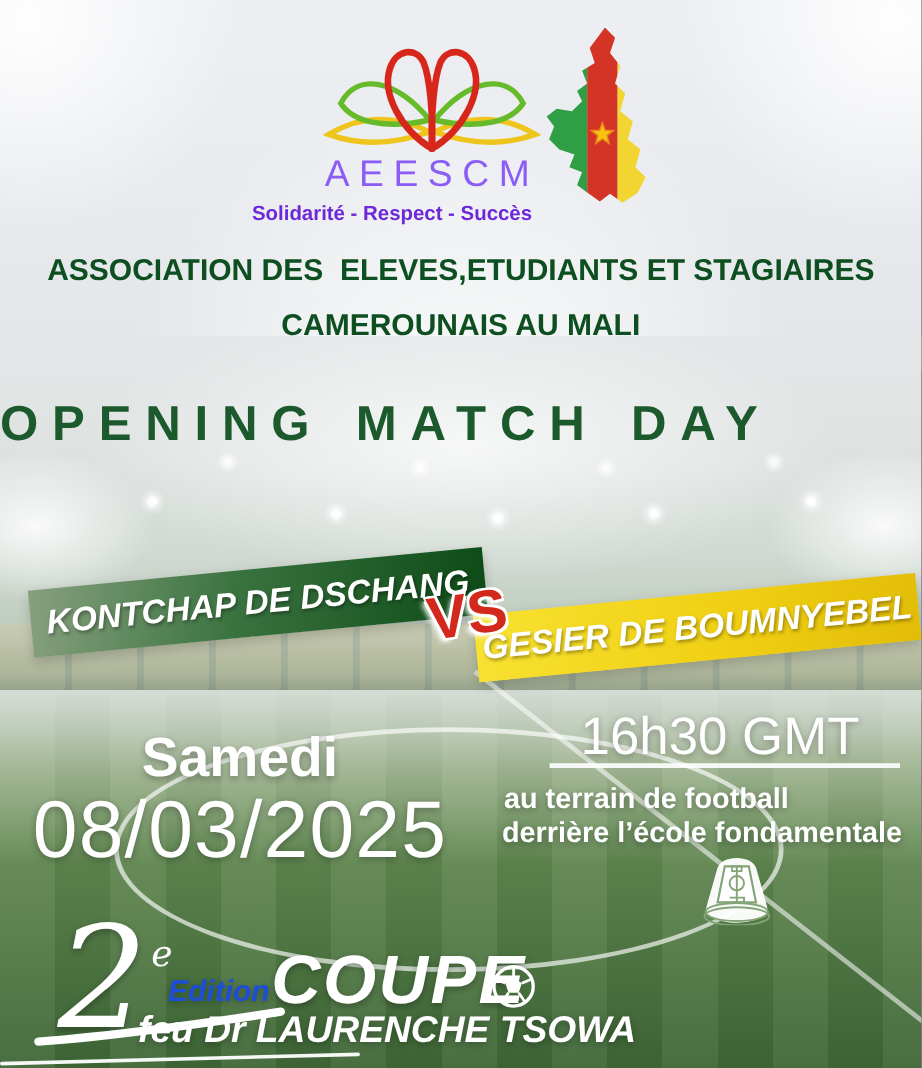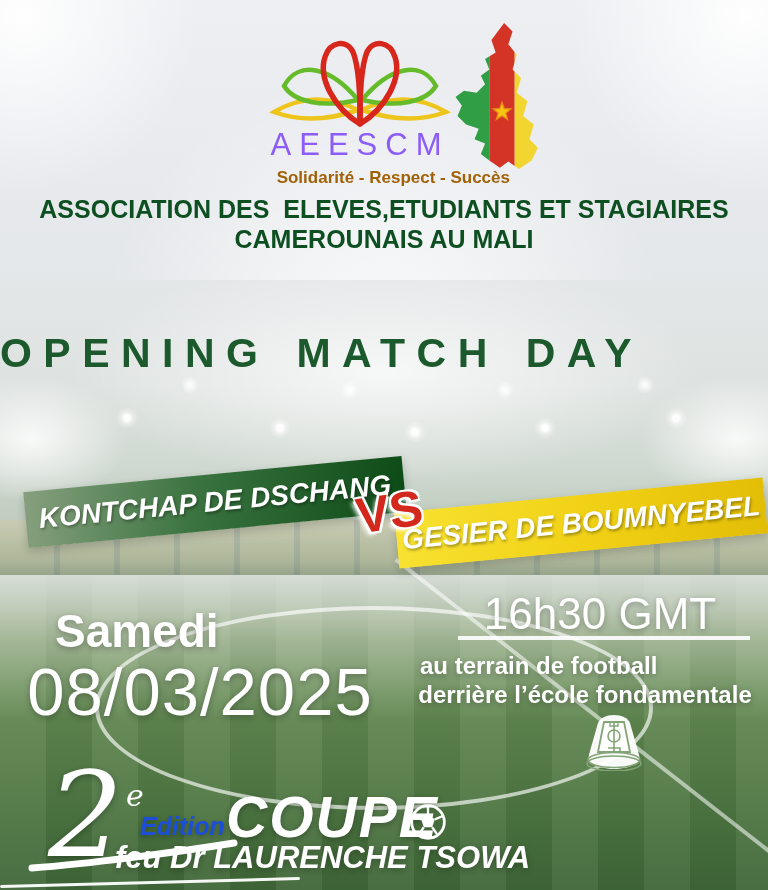--- a/index.html
+++ b/index.html
@@ -59,29 +59,29 @@
     position:absolute;left:397px;top:558px;width:515px;height:4px;
     background:rgba(255,255,255,.55);transform-origin:0 0;transform:rotate(38deg);
   }
   
   .lotus{position:absolute;left:266px;top:26px;}
   .acronym{
     position:absolute;left:210px;top:127px;width:300px;text-align:center;
     font-size:31px;font-weight:normal;letter-spacing:8px;color:#8b5cf6;
   }
   .motto{
-    position:absolute;left:210px;top:168px;width:300px;text-align:right;
-    font-size:17px;font-weight:bold;color:#a16207;
+    position:absolute;left:210px;top:168px;width:300px;text-align:left;
+    font-size:17px;font-weight:bold;color:#6d28d9;
   }
   .map{position:absolute;left:447px;top:23px;}
   .assoc{
     position:absolute;left:0;top:194px;width:768px;text-align:center;
     font-size:25px;font-weight:bold;color:#0e4f21;line-height:1.2;
   }
-  .assoc div{white-space:pre;}
+  .assoc div{white-space:pre;margin-top:16px;}
   
   .headline{
     position:absolute;left:0;top:330px;width:768px;text-align:left;
     font-size:41px;font-weight:bold;color:#1c5a2e;
     letter-spacing:.28em;word-spacing:.1em;white-space:nowrap;
   }
   
   .banner{
     position:absolute;height:56px;display:flex;align-items:center;justify-content:center;
     transform:rotate(-5.5deg);box-shadow:0 4px 10px rgba(0,0,0,.18);
@@ -98,21 +98,21 @@
     left:396px;top:495px;width:370px;
     background:linear-gradient(100deg,#f8e232 0%,#f0d014 55%,#e2bd06 100%);
   }
   .vs{
     position:absolute;left:356px;top:483px;z-index:6;
     font-size:50px;font-weight:900;color:#d3291c;transform:rotate(-8deg);
     text-shadow:-2px -2px 0 #fff,2px -2px 0 #fff,-2px 2px 0 #fff,2px 2px 0 #fff,-4px 3px 4px rgba(255,255,255,.9);
   }
   
   .white-txt{color:#fff;text-shadow:0 2px 6px rgba(0,0,0,.3);}
-  .day{position:absolute;left:55px;top:604px;width:290px;text-align:left;font-size:46px;font-weight:bold;}
+  .day{position:absolute;left:55px;top:604px;width:290px;text-align:center;font-size:46px;font-weight:bold;}
   .date{position:absolute;left:8px;top:653px;width:384px;text-align:center;font-size:67px;font-weight:normal;letter-spacing:1px;}
   .time{position:absolute;left:440px;top:589px;width:320px;text-align:center;font-size:44px;font-weight:normal;}
   .time-underline{position:absolute;left:458px;top:636px;width:292px;height:4px;background:rgba(255,255,255,.9);}
   .venue1{position:absolute;left:420px;top:652px;width:345px;text-align:left;font-size:24px;font-weight:bold;}
   .venue2{position:absolute;left:405px;top:681px;width:360px;text-align:center;font-size:24px;font-weight:bold;}
   .stadium{position:absolute;left:577px;top:711px;}
   
   .edition-number{
     position:absolute;left:48px;top:756px;font-family:"DejaVu Serif",serif;font-style:italic;
     font-size:118px;line-height:1;color:#fff;text-shadow:0 2px 6px rgba(0,0,0,.3);

